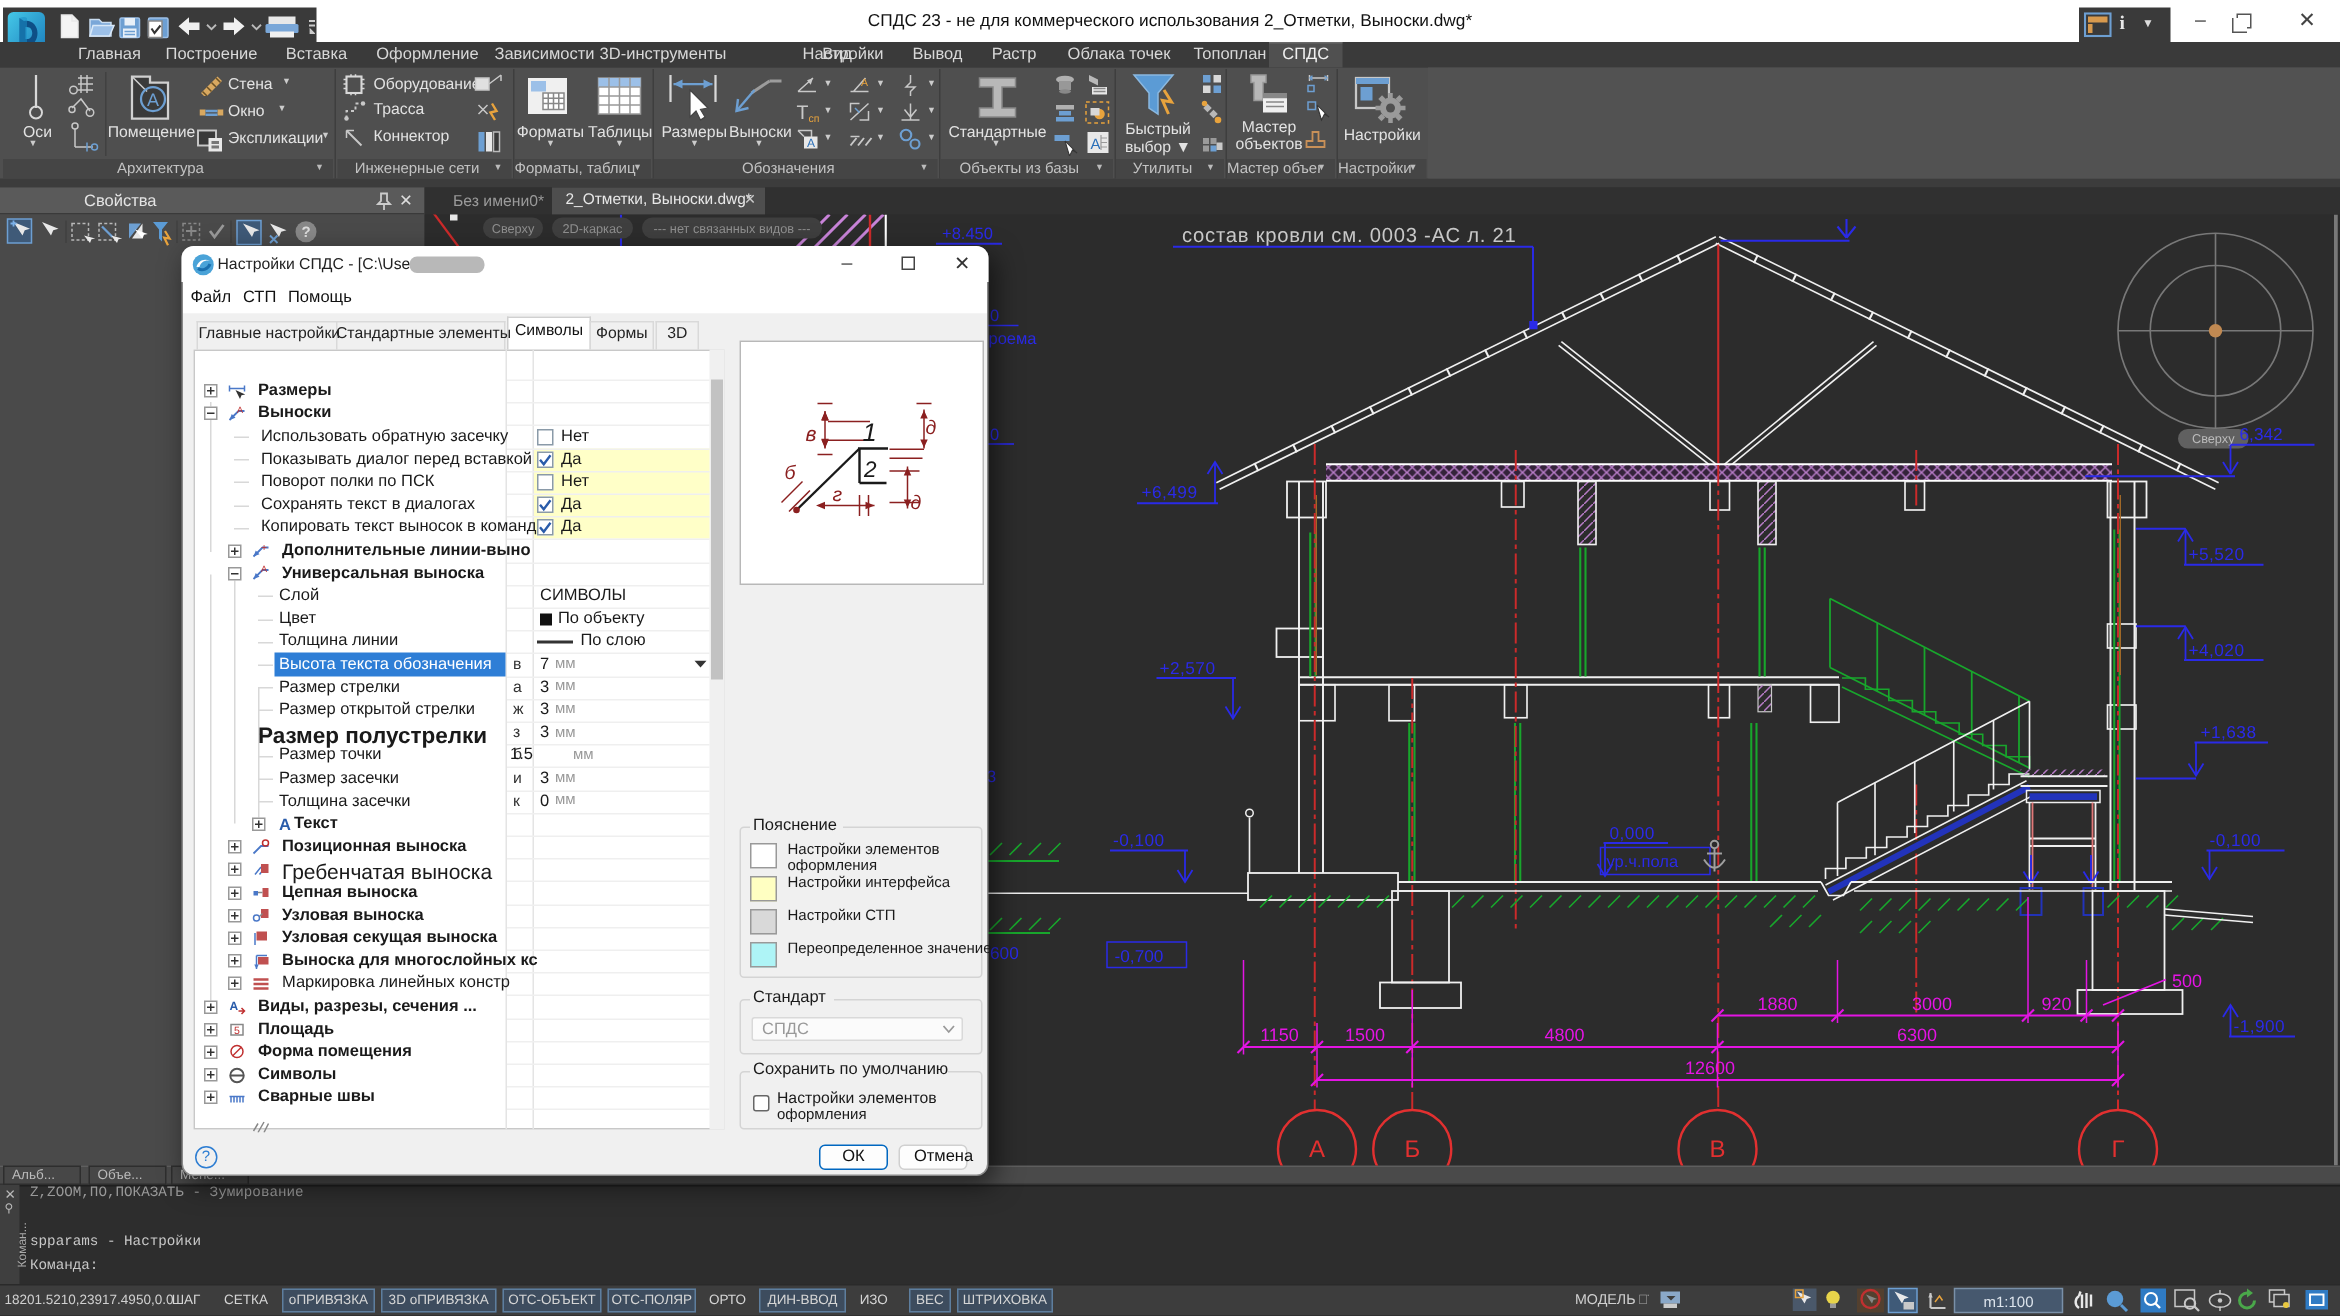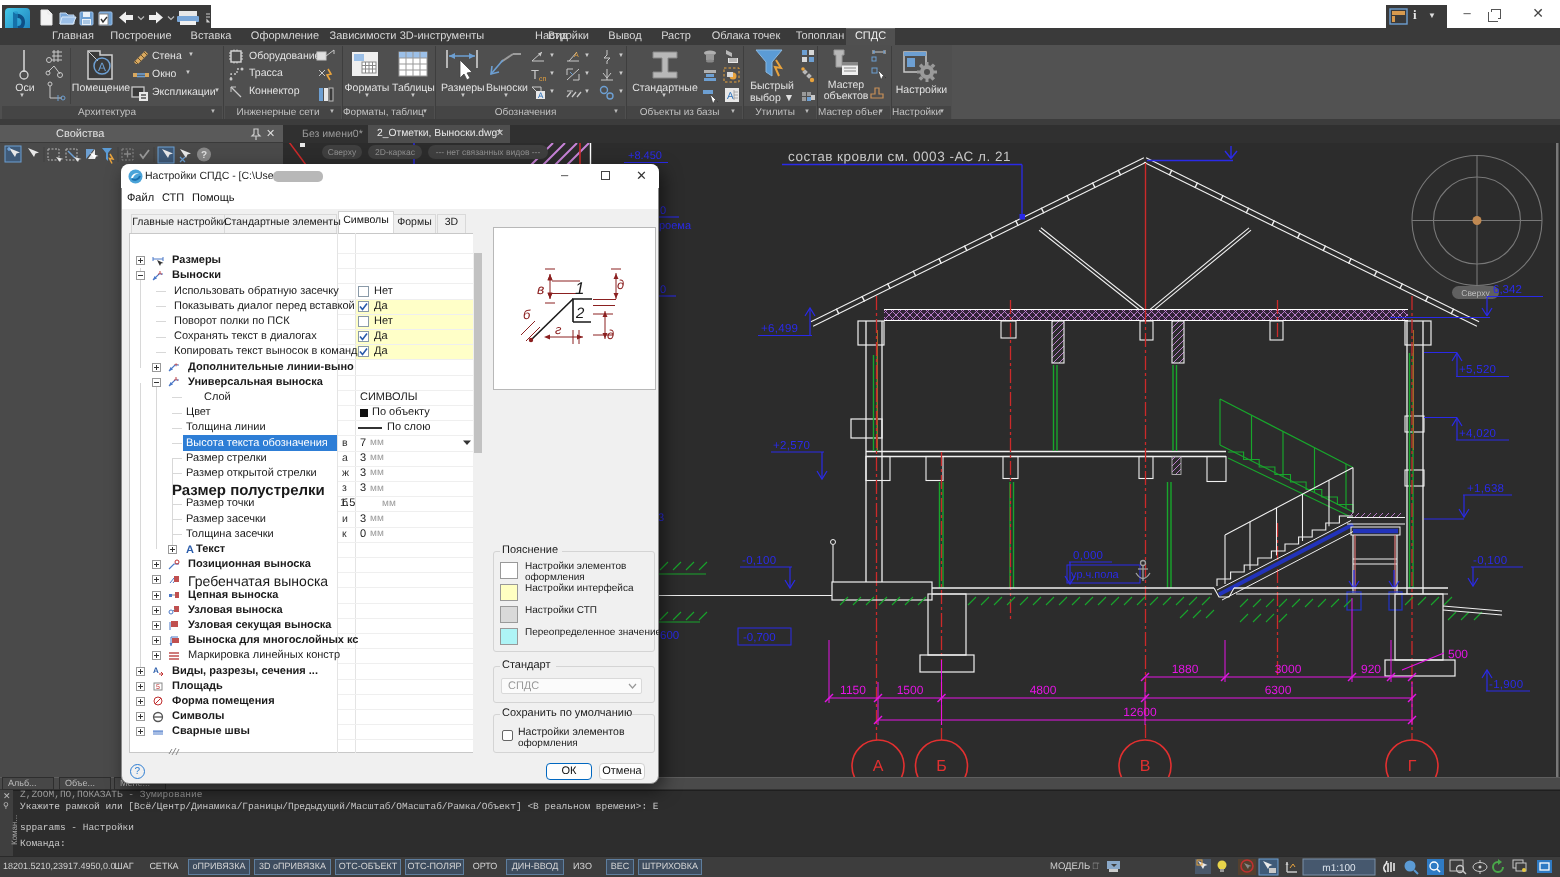--- a/index.html
+++ b/index.html
@@ -3,20 +3,21 @@
 <style>
 *{margin:0;padding:0;box-sizing:border-box;-webkit-font-smoothing:antialiased;text-rendering:geometricPrecision;}
 html,body{width:1560px;height:877px;overflow:hidden;background:#2c2c2c;font-family:"Liberation Sans",sans-serif;}
 .abs{position:absolute;}
 #root{position:relative;width:1560px;height:877px;}
 .txt{position:absolute;white-space:nowrap;}
 </style></head><body>
 <div id="root">
 
 <div class="abs" style="left:0;top:0;width:1560px;height:28px;background:#fff;"></div>
+<div class="txt" style="left:0;top:0;width:1560px;text-align:center;font-size:11.5px;color:#111;line-height:28px;">СПДС 23 - не для коммерческого использования 2_Отметки, Выноски.dwg*</div>
 <div class="txt" style="left:1452px;top:0px;width:30px;text-align:center;font-size:13px;color:#444;line-height:26px;">–</div>
 <div class="abs" style="left:1491px;top:9px;width:10px;height:10px;border:1.2px solid #555;"></div>
 <div class="abs" style="left:1488px;top:12px;width:10px;height:10px;border:1.2px solid #555;border-top:none;border-right:none;background:#fff;"></div>
 <div class="txt" style="left:1523px;top:0px;width:30px;text-align:center;font-size:14px;color:#444;line-height:26px;">✕</div>
 <div class="abs" style="left:2px;top:5px;width:209px;height:23px;background:#3a3a3a;"></div>
 <div class="abs" style="left:1386px;top:5px;width:61px;height:23px;background:#3a3a3a;"></div>
 <svg class="abs" style="left:1389px;top:8px;" width="20" height="18" viewBox="0 0 20 18">
 <rect x="1" y="1" width="17" height="15" fill="none" stroke="#6d9fd2" stroke-width="1.4"></rect>
 <rect x="3" y="3" width="13" height="4" fill="#d89a4e"></rect>
       <rect x="3" y="8" width="3" height="6" fill="#d89a4e"></rect>
@@ -396,21 +397,20 @@
 <div class="abs" style="left:59px;top:777px;width:52px;height:13px;background:#474747;border:1px solid #2e2e2e;"></div>
 <div class="txt" style="left:65px;top:777px;font-size:9px;color:#bbb;line-height:13px;">Объе...</div>
 <div class="abs" style="left:114px;top:777px;width:52px;height:13px;background:#474747;border:1px solid #2e2e2e;"></div>
 <div class="txt" style="left:120px;top:777px;font-size:9px;color:#bbb;line-height:13px;">Мене...</div>
 <div class="abs" style="left:0;top:790px;width:1560px;height:66px;background:#2d2d2d;border-top:1px solid #1f1f1f;"></div>
 <div class="abs" style="left:0;top:790px;width:13px;height:66px;background:#3f3f3f;"></div>
 <div class="txt" style="left:3px;top:791px;font-size:9px;color:#bbb;">✕</div>
 <div class="txt" style="left:3px;top:801px;font-size:8px;color:#bbb;">⚲</div>
 <div class="txt" style="left:10px;top:845px;font-size:8px;color:#aaa;transform:rotate(-90deg);transform-origin:0 0;">Коман...</div>
 <div class="txt" style="left:20px;top:789px;font-family:'Liberation Mono',monospace;font-size:9.5px;color:#c8c8c8;color:#999;">Z,ZOOM,ПО,ПОКАЗАТЬ - Зумирование</div>
-<div class="txt" style="left:20px;top:801px;font-family:'Liberation Mono',monospace;font-size:9.5px;color:#c8c8c8;">Укажите рамкой или [Всё/Центр/Динамика/Границы/Предыдущий/Масштаб/ОМасштаб/Рамка/Объект] &lt;В реальном времени&gt;: E</div>
 <div class="txt" style="left:20px;top:822px;font-family:'Liberation Mono',monospace;font-size:9.5px;color:#c8c8c8;">spparams - Настройки</div>
 <div class="txt" style="left:20px;top:838px;font-family:'Liberation Mono',monospace;font-size:9.5px;color:#c8c8c8;">Команда:</div>
 <div class="abs" style="left:0;top:856px;width:1560px;height:21px;background:#3d3d3d;border-top:1px solid #2a2a2a;"></div>
 <div class="txt" style="left:3px;top:856px;font-size:9px;color:#d0d0d0;line-height:21px;">18201.5210,23917.4950,0.0</div>
 <div class="txt" style="left:114px;top:856px;width:20px;text-align:center;font-size:9px;color:#d5d5d5;line-height:21px;">ШАГ</div>
 <div class="txt" style="left:148px;top:856px;width:32px;text-align:center;font-size:9px;color:#d5d5d5;line-height:21px;">СЕТКА</div>
 <div class="abs" style="left:188px;top:858.5px;width:62px;height:16px;background:#3d4c5e;border:1px solid #5e7e9e;"></div>
 <div class="txt" style="left:188px;top:856px;width:62px;text-align:center;font-size:9px;color:#d5d5d5;line-height:21px;">оПРИВЯЗКА</div>
 <div class="abs" style="left:254px;top:858.5px;width:77px;height:16px;background:#3d4c5e;border:1px solid #5e7e9e;"></div>
 <div class="txt" style="left:254px;top:856px;width:77px;text-align:center;font-size:9px;color:#d5d5d5;line-height:21px;">3D оПРИВЯЗКА</div>
@@ -881,21 +881,21 @@
 <div class="txt" style="left:188px;top:360.5px;font-size:11px;color:#1a1a1a;font-weight:bold;z-index:51;">Дополнительные линии-выно</div>
 <div class="abs" style="left:152px;top:377.7px;width:9px;height:9px;border:1px solid #999;background:#fff;z-index:51;"></div>
 <div class="abs" style="left:154px;top:381.7px;width:5px;height:1px;background:#333;z-index:51;"></div>
 <svg class="abs" style="left:168px;top:376.2px;z-index:51;" width="12" height="12" viewBox="0 0 12 12">
       <path d="M1 10 L7 4 L11 4" stroke="#4a78c8" fill="none" stroke-width="1.2"></path>
       <path d="M1 10 l1.5 -4 l2.5 2.5 Z" fill="#4a78c8"></path>
       <text x="6" y="5" font-size="6" fill="#c03030">A</text>
     </svg>
 <div class="txt" style="left:188px;top:375.7px;font-size:11px;color:#1a1a1a;font-weight:bold;z-index:51;">Универсальная выноска</div>
 <div class="abs" style="left:172px;top:397.4px;width:10px;height:1px;background:#d8d8d8;z-index:51;"></div>
-<div class="txt" style="left:204px;top:390.9px;font-size:11px;color:#1a1a1a;z-index:51;">Слой</div>
+<div class="txt" style="left:186px;top:390.9px;font-size:11px;color:#1a1a1a;z-index:51;">Слой</div>
 <div class="txt" style="left:360px;top:390.9px;font-size:11px;color:#1a1a1a;z-index:51;">СИМВОЛЫ</div>
 <div class="abs" style="left:172px;top:412.6px;width:10px;height:1px;background:#d8d8d8;z-index:51;"></div>
 <div class="txt" style="left:186px;top:406.1px;font-size:11px;color:#1a1a1a;z-index:51;">Цвет</div>
 <div class="abs" style="left:360px;top:408.6px;width:8px;height:8px;background:#111;z-index:51;"></div>
 <div class="txt" style="left:372px;top:406.1px;font-size:11px;color:#1a1a1a;z-index:51;">По объекту</div>
 <div class="abs" style="left:172px;top:427.8px;width:10px;height:1px;background:#d8d8d8;z-index:51;"></div>
 <div class="txt" style="left:186px;top:421.3px;font-size:11px;color:#1a1a1a;z-index:51;">Толщина линии</div>
 <div class="abs" style="left:358px;top:427.3px;width:24px;height:1.5px;background:#333;z-index:51;"></div>
 <div class="txt" style="left:387px;top:421.3px;font-size:11px;color:#1a1a1a;z-index:51;">По слою</div>
 <div class="abs" style="left:172px;top:443.0px;width:10px;height:1px;background:#d8d8d8;z-index:51;"></div>
@@ -1106,13 +1106,13 @@
 <div class="abs" style="left:500px;top:707px;width:132px;height:14px;background:#f0f0f0;z-index:51;"></div>
 <div class="txt" style="left:502px;top:707px;font-size:11px;color:#1a1a1a;z-index:51;">Сохранить по умолчанию</div>
 <div class="abs" style="left:502px;top:730px;width:11px;height:11px;border:1px solid #666;background:#fff;border-radius:2px;z-index:51;"></div>
 <div class="txt" style="left:518px;top:726px;font-size:10.5px;color:#1a1a1a;z-index:51;">Настройки элементов</div>
 <div class="txt" style="left:518px;top:738px;font-size:10px;color:#1a1a1a;z-index:51;">оформления</div>
 <div class="abs" style="left:130px;top:764px;width:15px;height:15px;border:1.4px solid #2d7dd2;border-radius:50%;z-index:51;"></div>
 <div class="txt" style="left:134.5px;top:766px;font-size:10px;color:#2d7dd2;z-index:51;">?</div>
 <div class="abs" style="left:546px;top:763px;width:46px;height:17px;background:#fdfdfd;border:1.4px solid #0067c0;border-radius:4px;z-index:51;"></div>
 <div class="txt" style="left:546px;top:763px;width:46px;text-align:center;font-size:11px;color:#111;line-height:17px;z-index:51;">ОК</div>
 <div class="abs" style="left:599px;top:763px;width:46px;height:17px;background:#fdfdfd;border:1px solid #d0d0d0;border-radius:4px;z-index:51;"></div>
-<div class="txt" style="left:599px;top:763px;width:46px;text-align:center;font-size:11px;color:#111;line-height:17px;z-index:51;">Отмена</div>
+<div class="txt" style="left:599px;top:763px;width:60px;text-align:center;font-size:11px;color:#111;line-height:17px;z-index:51;">Отмена</div>
 </div>
 </body></html>

